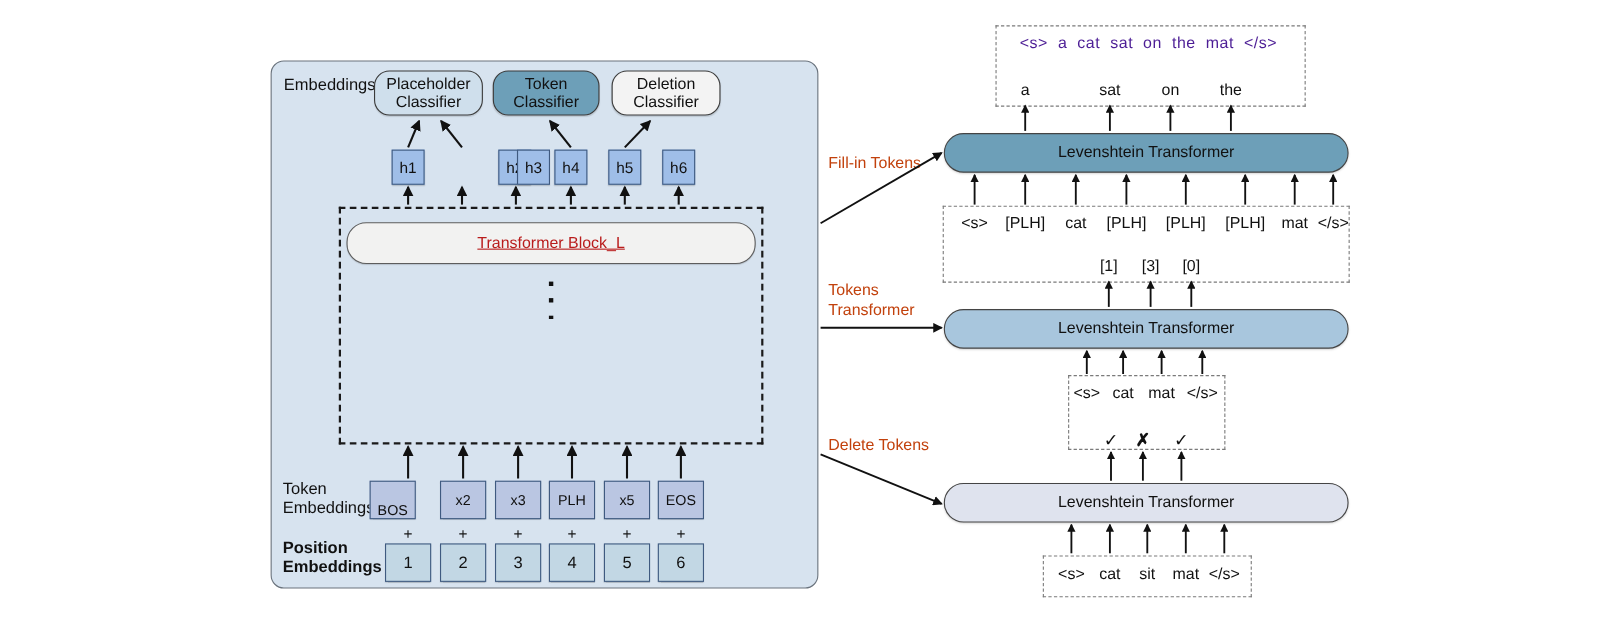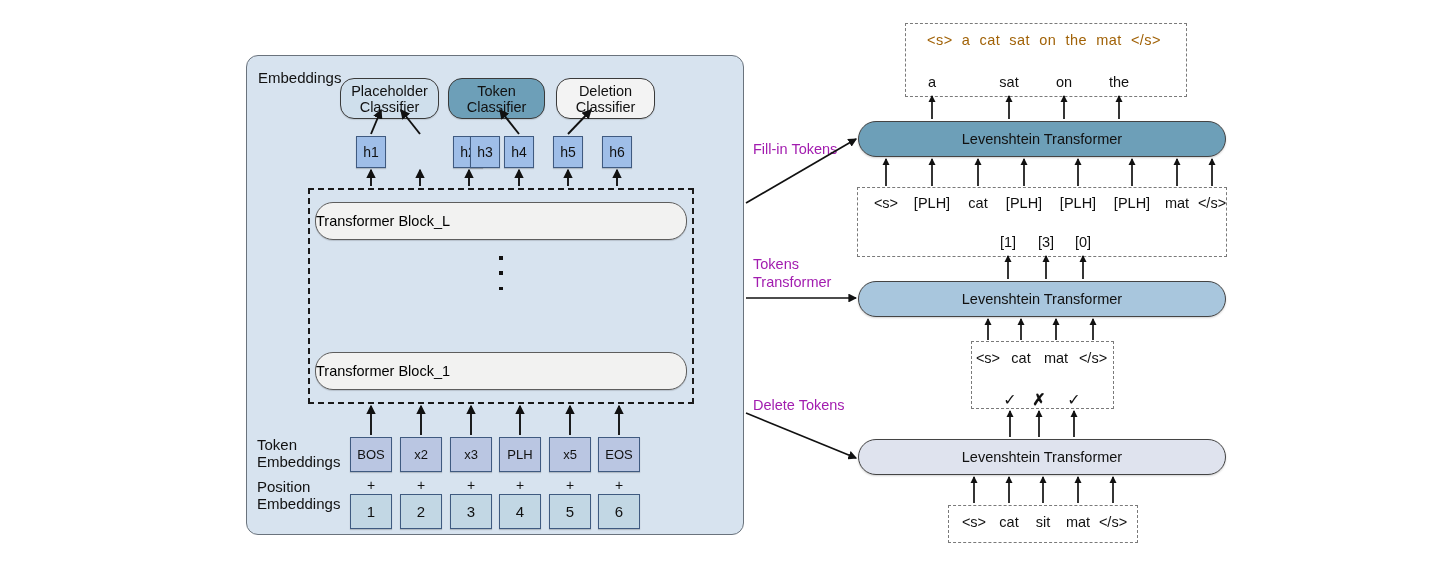--- a/index.html
+++ b/index.html
@@ -13,52 +13,52 @@
     left:246px;top:55px;width:498px;height:480px;
     background:#d7e3ef;border:1.5px solid #6a737d;border-radius:12px;
   }
   #classifiers-label{left:258px;top:69px;font-size:15px;color:#111;}
 
   .clsbox{
     border:1.5px solid #3a3a3a;border-radius:14px;
     display:flex;align-items:center;justify-content:center;
     text-align:center;font-size:14.5px;line-height:16px;color:#111;
     box-shadow:0 1px 1px rgba(0,0,0,.12);
-    margin-top:14px;
   }
   #cls-placeholder{left:340px;top:64px;width:99px;height:41px;background:#cfdfec;}
   #cls-token{left:448px;top:64px;width:97px;height:41px;background:#6d9fb8;}
   #cls-deletion{left:556px;top:64px;width:99px;height:41px;background:#f3f3f3;}
 
   .hbox{
     width:30px;height:32px;background:#9fbee8;border:1.2px solid #3f5a80;
     display:flex;align-items:center;justify-content:center;font-size:14px;color:#111;
     box-shadow:0 1px 1px rgba(0,0,0,.18);
   }
 
   #blockstack{
     left:308px;top:188px;width:386px;height:216px;
     border:2.5px dashed #1a1a1a;background:transparent;
   }
   .tblock{
     left:315px;width:372px;height:38px;background:#f2f2f1;
     border:1.5px solid #5d5d5d;border-radius:18px;
-    display:flex;align-items:center;justify-content:flex-start;font-size:14.5px;color:#000000;
+    display:flex;align-items:center;justify-content:center;font-size:14.5px;color:#b91c1c;
     box-shadow:0 1px 1px rgba(0,0,0,.15);
+    text-decoration:underline;
   }
   #tblock-L{top:202px;}
   #tblock-2{top:301px;}
   #tblock-1{top:352px;}
   #vdots{left:494px;top:256px;width:14px;height:34px;display:flex;flex-direction:column;
          align-items:center;justify-content:space-between;}
   #vdots i{display:block;width:3.5px;height:3.5px;background:#111;}
 
   .emb-label{font-size:15px;line-height:17px;color:#111;}
   #token-emb-label{left:257px;top:436px;width:90px;}
-  #pos-emb-label{left:257px;top:478px;width:90px;}
+  #pos-emb-label{left:257px;top:490px;width:90px;font-weight:bold;}
 
   .tokbox{
     width:42px;height:35px;background:#bac6e2;border:1.2px solid #3f5a80;
     display:flex;align-items:center;justify-content:center;font-size:13px;color:#111;
     box-shadow:0 1px 1px rgba(0,0,0,.18);
   }
   .posbox{
     width:42px;height:35px;background:#c2d7e4;border:1.2px solid #3f5a80;
     display:flex;align-items:center;justify-content:center;font-size:15px;color:#111;
     box-shadow:0 1px 1px rgba(0,0,0,.18);
@@ -74,25 +74,25 @@
   #lev-fill{top:121px;background:#6d9fb8;}
   #lev-insert{top:281px;background:#a8c6dd;}
   #lev-delete{top:439px;background:#dfe3ee;}
 
   .dashbox{border:1.3px dashed #7a7a7a;background:transparent;}
   #out-box{left:905px;top:23px;width:282px;height:74px;}
   #plh-box{left:857px;top:187px;width:370px;height:70px;}
   #del-src-box{left:971px;top:341px;width:143px;height:68px;}
   #init-box{left:948px;top:505px;width:190px;height:38px;}
 
-  .tokrow{position:absolute;font-size:14.5px;color:#a16207;white-space:nowrap;}
+  .tokrow{position:absolute;font-size:14.5px;color:#4c1d95;white-space:nowrap;}
   .tokcell{position:absolute;font-size:14.5px;color:#111;text-align:center;transform:translateX(-50%);}
   .cnt{position:absolute;font-size:14.5px;color:#111;text-align:center;transform:translateX(-50%);}
 
-  .steplabel{position:absolute;font-size:14.5px;line-height:18px;color:#a21caf;}
+  .steplabel{position:absolute;font-size:14.5px;line-height:18px;color:#c2410c;}
   #lbl-fill{left:753px;top:140px;}
   #lbl-insert{left:753px;top:255px;}
   #lbl-delete{left:753px;top:396px;}
 
   svg.ov{position:absolute;left:0;top:0;width:1456px;height:570px;pointer-events:none;}
 </style>
 </head>
 <body>
 
 <div id="stage">
@@ -141,34 +141,31 @@
 
   <div class="abs" id="blockstack"></div>
   <div class="abs tblock" id="tblock-L">
       <span>Transformer Block_L</span>
     </div>
   <div class="abs" id="vdots">
       <i></i>
       <i></i>
       <i></i>
     </div>
-  <div class="abs tblock" id="tblock-1">
-      <span>Transformer Block_1</span>
-    </div>
 
   <div class="abs emb-label" id="token-emb-label">
     <div>Token</div>
     <div>Embeddings</div>
   </div>
   <div class="abs emb-label" id="pos-emb-label">
     <div>Position</div>
     <div>Embeddings</div>
   </div>
 
-  <div class="abs tokbox" style="left:350px;top:437px;">
+  <div class="abs tokbox" style="left:336px;top:437px;align-items:flex-end;">
       <span>BOS</span>
     </div>
   <div class="abs tokbox" style="left:400px;top:437px;">
       <span>x2</span>
     </div>
   <div class="abs tokbox" style="left:450px;top:437px;">
       <span>x3</span>
     </div>
   <div class="abs tokbox" style="left:499px;top:437px;">
       <span>PLH</span>

